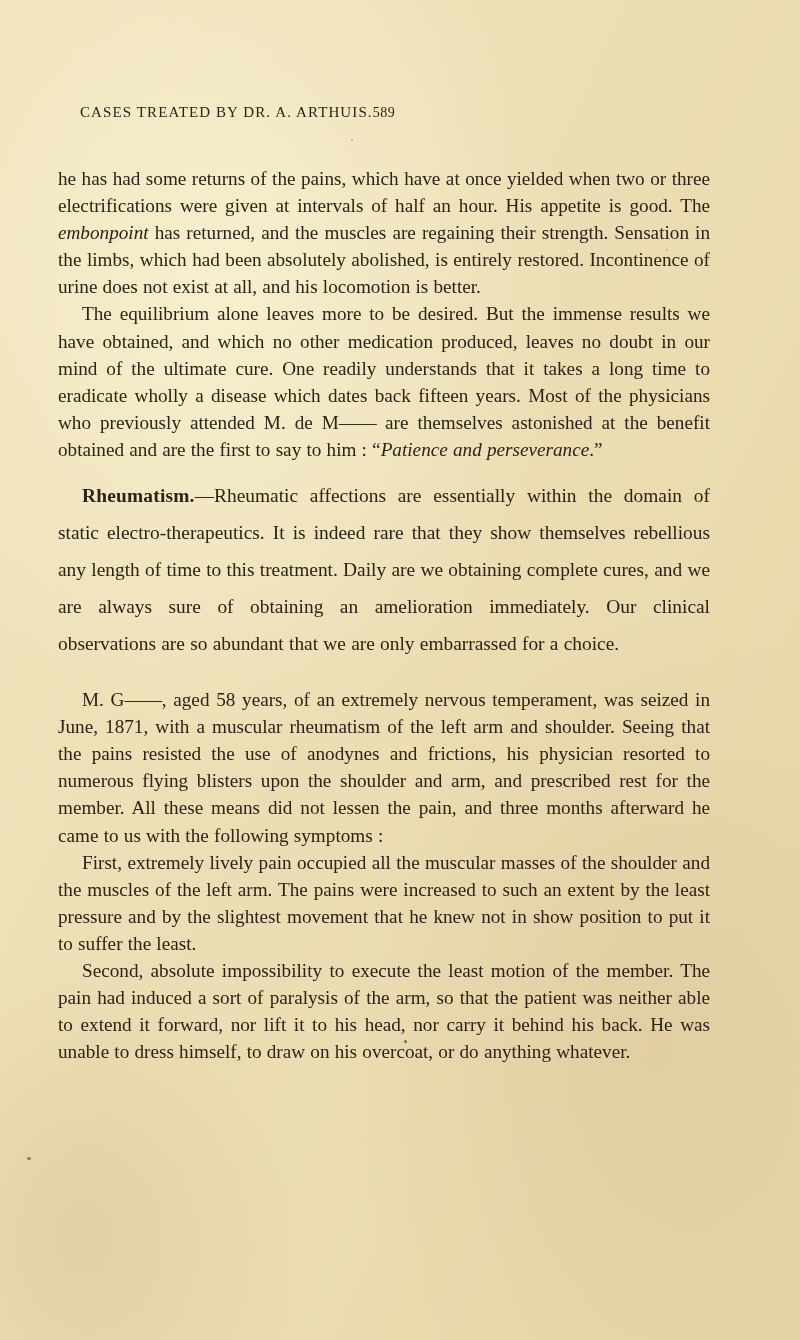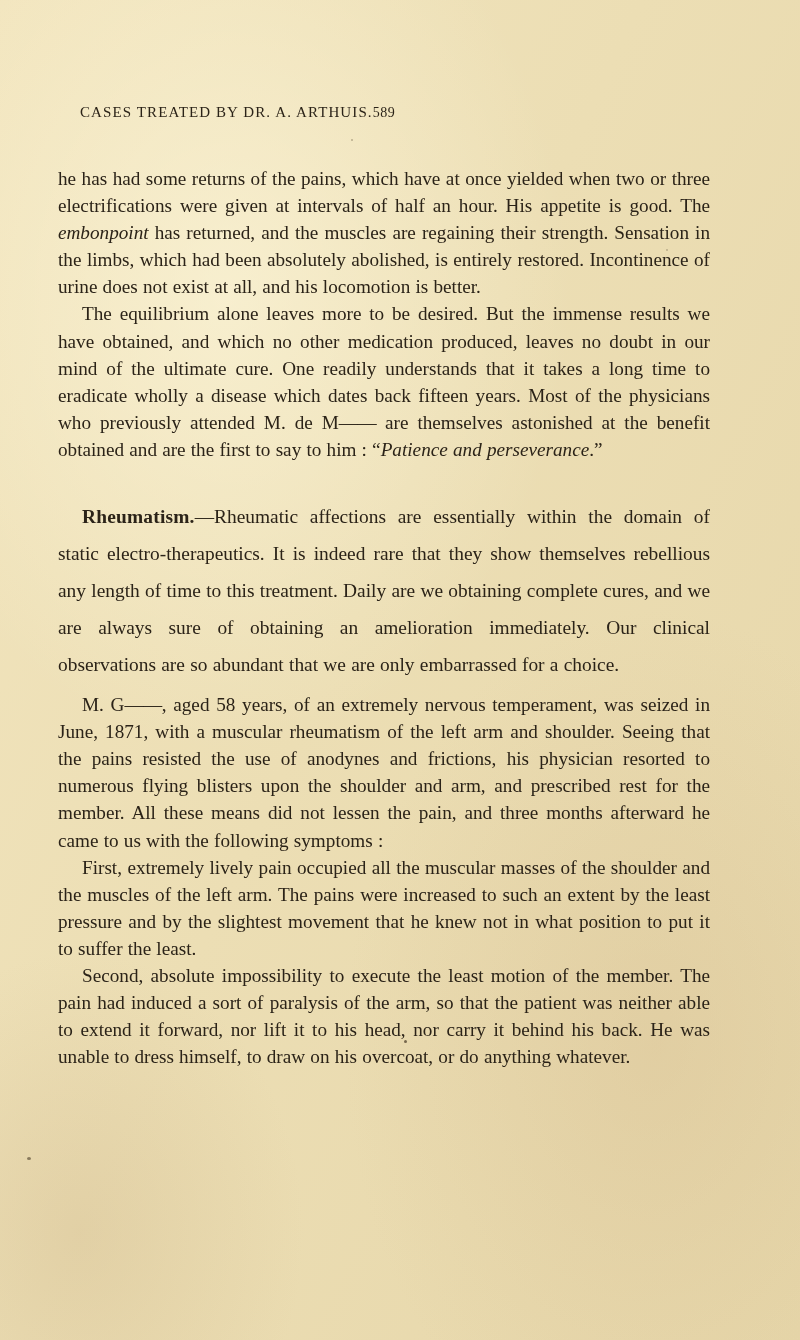--- a/index.html
+++ b/index.html
@@ -66,23 +66,23 @@
     word-spacing: 0.4px;
   }
   p.indent { text-indent: 24px; }
   p.noindent { text-indent: 0; }
 
   
   .leaded p {
     line-height: 37px;
     font-size: 19.4px;
   }
-  .leaded { margin-top: 35px; }
+  .leaded { margin-top: 14px; }
 
-  .afterleaded { margin-top: 8px; }
+  .afterleaded { margin-top: 24px; }
 
   .run-in {
     font-weight: bold;
     letter-spacing: 0.2px;
   }
 
   i, .ital { font-style: italic; }
 
   .dash-long { letter-spacing: -0.5px; }
 
@@ -114,21 +114,21 @@
 
     <p class="indent"><span>The equilibrium alone leaves more to be desired. But the immense results we have obtained, and which no other medication produced, leaves no doubt in our mind of the ultimate cure. One readily understands that it takes a long time to eradicate wholly a disease which dates back fifteen years. Most of the physicians who previously attended M. de M</span><span class="dash-long">——</span><span> are themselves astonished at the benefit obtained and are the first to say to him : “</span><i class="ital">Patience and perseverance</i><span>.”</span></p>
 
     <div class="leaded">
       <p class="indent"><span class="run-in">Rheumatism.</span><span>—</span><span>Rheumatic affections are essentially within the domain of static electro-therapeutics. It is indeed rare that they show themselves rebellious any length of time to this treatment. Daily are we obtaining complete cures, and we are always sure of obtaining an amelioration immediately. Our clinical observations are so abundant that we are only embarrassed for a choice.</span></p>
     </div>
 
     <div class="afterleaded">
       <p class="indent"><span>M. G</span><span class="dash-long">——</span><span>, aged 58 years, of an extremely nervous temperament, was seized in June, 1871, with a muscular rheumatism of the left arm and shoulder. Seeing that the pains resisted the use of anodynes and frictions, his physician resorted to numerous flying blisters upon the shoulder and arm, and prescribed rest for the member. All these means did not lessen the pain, and three months afterward he came to us with the following symptoms :</span></p>
 
-      <p class="indent">First, extremely lively pain occupied all the muscular masses of the shoulder and the muscles of the left arm. The pains were increased to such an extent by the least pressure and by the slightest movement that he knew not in what position to put it to suffer the least.</p>
+      <p class="indent">First, extremely lively pain occupied all the muscular masses of the shoulder and the muscles of the left arm. The pains were increased to such an extent by the least pressure and by the slightest movement that he knew not in show position to put it to suffer the least.</p>
 
       <p class="indent">Second, absolute impossibility to execute the least motion of the member. The pain had induced a sort of paralysis of the arm, so that the patient was neither able to extend it forward, nor lift it to his head, nor carry it behind his back. He was unable to dress himself, to draw on his overcoat, or do anything whatever.</p>
     </div>
 
   </div>
 
   <span class="speck s1"></span>
   <span class="speck s2"></span>
   <span class="speck s3"></span>
   <span class="speck s4"></span>

